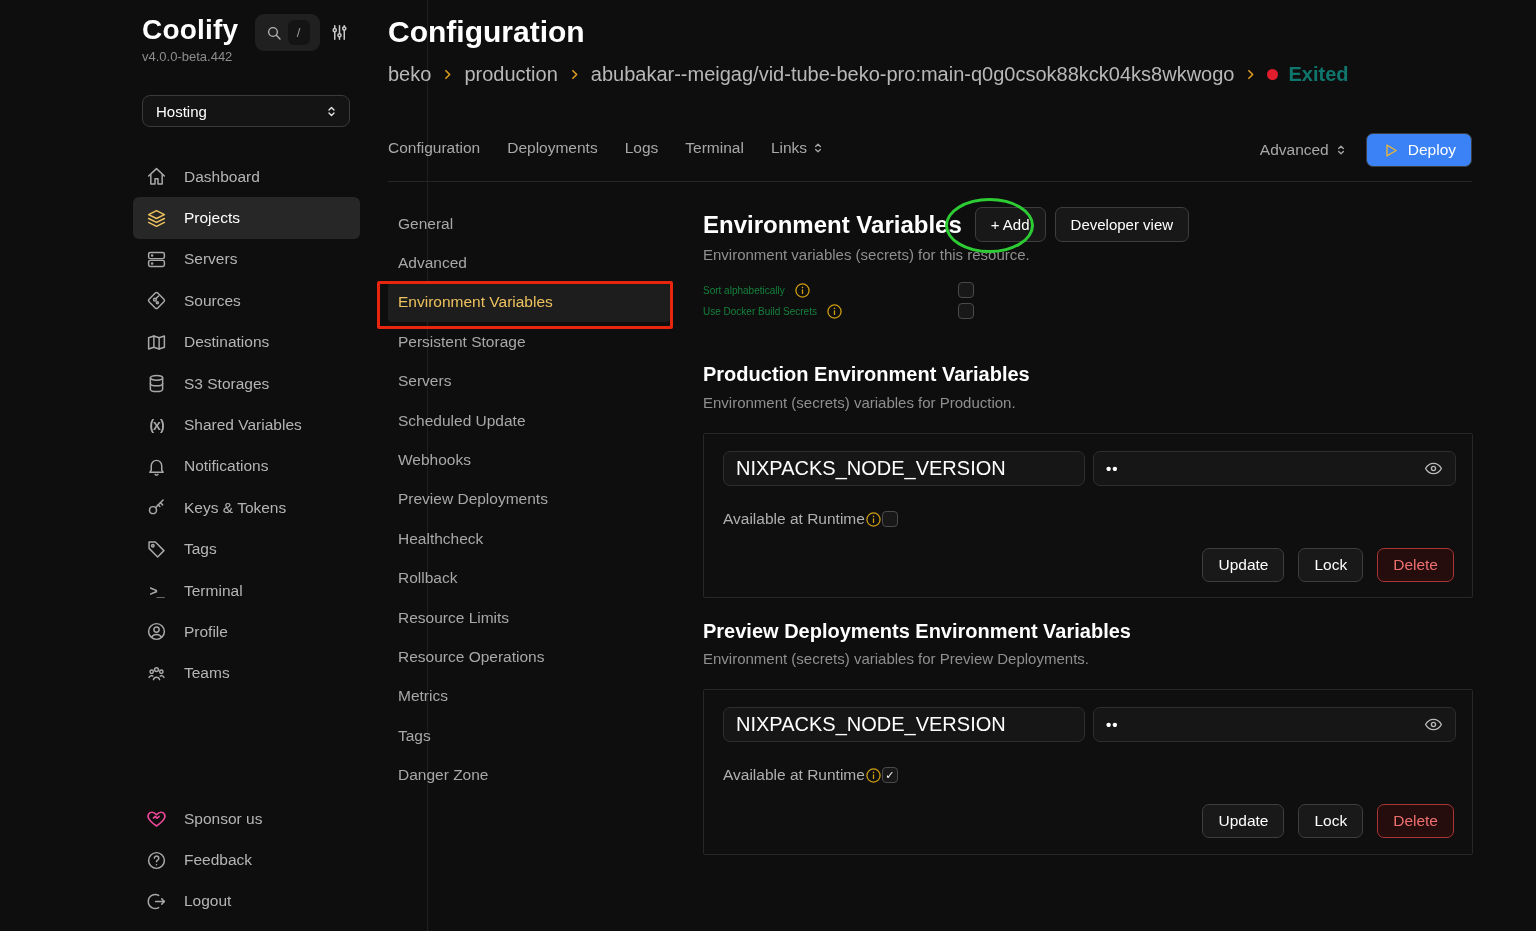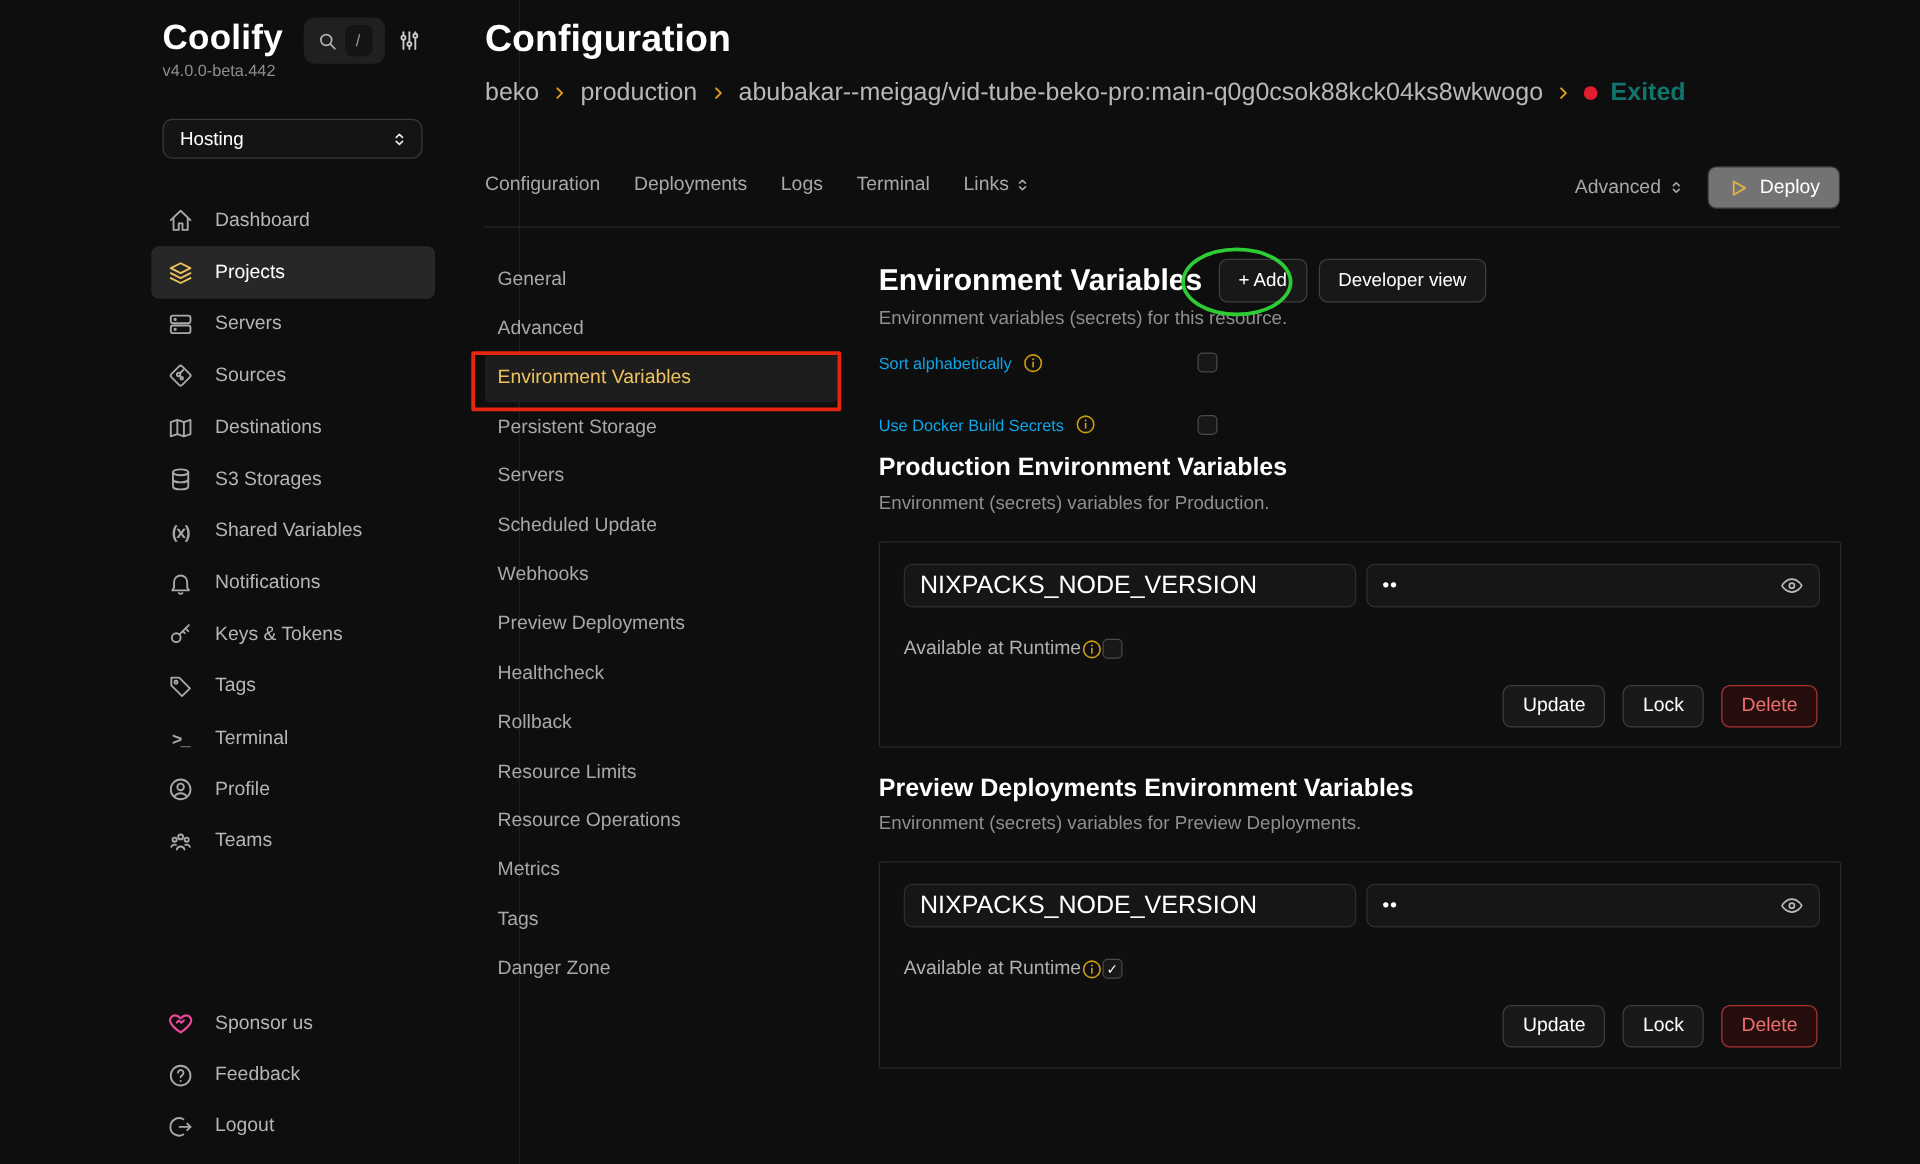--- a/index.html
+++ b/index.html
@@ -1,20 +1,20 @@
 <!DOCTYPE html>
 <html><head>
 <meta charset="utf-8">
 <style>
   * { margin:0; padding:0; box-sizing:border-box; }
   html,body { width:1536px; height:931px; background:#0e0e0e; overflow:hidden;
     font-family:"Liberation Sans", sans-serif; color:#fff; }
 
   
-  .sidebar { position:absolute; left:4px; top:0; width:412px; height:931px;
+  .sidebar { position:absolute; left:16px; top:0; width:412px; height:931px;
     border-right:1px solid #1f1f1f; background:#0e0e0e; }
   .logo { position:absolute; left:126px; top:14px; font-size:28px; font-weight:700; letter-spacing:.2px; }
   .search-pill { position:absolute; left:239px; top:14px; width:65px; height:37px;
     background:#202020; border-radius:9px; display:flex; align-items:center; justify-content:center; gap:6px; cursor:pointer; }
   .slash-key { width:22px; height:25px; background:#141414; border-radius:6px; color:#9a9a9a;
     font-size:13px; display:flex; align-items:center; justify-content:center; }
   .sliders { position:absolute; left:314px; top:23px; width:19px; height:19px; color:#c9c9c9; cursor:pointer; }
   .version { position:absolute; left:126px; top:49px; font-size:13px; color:#8d8d8d; }
   .ws-select { position:absolute; left:126px; top:95px; width:208px; height:32px; background:#141414;
     border:1px solid #3a3a3a; border-radius:8px; display:flex; align-items:center; padding:0 10px 0 13px;
@@ -37,39 +37,39 @@
   .crumb { cursor:pointer; }
   .crumb-sep { color:#dd9c1b; display:flex; }
   .status-dot { width:11px; height:11px; border-radius:50%; background:#e11d2e; }
   .status-text { color:#0f766e; font-weight:700; }
 
   
   .tabs-row { position:absolute; left:388px; top:139px; display:flex; gap:27px; font-size:15.5px; color:#a8a8a8; align-items:center; }
   .tab { cursor:pointer; display:flex; align-items:center; gap:4px; }
   .right-cluster { position:absolute; top:133px; right:64px; display:flex; align-items:center; gap:18px; }
   .advanced { color:#a8a8a8; font-size:15.5px; display:flex; align-items:center; gap:5px; cursor:pointer; }
-  .deploy-btn { height:34px; background:#737373; border:1px solid #3c3c3c; border-radius:7px;
+  .deploy-btn { height:34px; background:#3b82f6; border:1px solid #3c3c3c; border-radius:7px;
     display:flex; align-items:center; gap:9px; padding:0 15px; font-size:15.5px; color:#fff; cursor:pointer; }
   .divider { position:absolute; left:388px; top:181px; width:1084px; height:1px; background:#262626; }
 
   
   .subnav { position:absolute; left:388px; top:204px; width:282px; }
   .subnav-item { height:39.4px; display:flex; align-items:center; padding-left:10px; color:#a8a8a8;
     font-size:15.5px; border-radius:4px; cursor:pointer; }
   .subnav-item.active { background:#1d1d1d; color:#edc25e; }
 
   
   .content { position:absolute; left:703px; top:0; width:770px; height:931px; }
   .h2row { position:absolute; left:0; top:207px; display:flex; align-items:center; gap:9px; }
   .h2row h2 { font-size:24px; font-weight:700; margin-right:4px; }
   .btn { height:35px; background:#181818; border:1px solid #3e3e3e; border-radius:7px;
     color:#fff; font-size:15px; display:flex; align-items:center; padding:0 15px; cursor:pointer; }
   .desc { position:absolute; left:0; font-size:15px; color:#8f8f8f; }
   .opt-row { position:absolute; left:0; height:20px; display:flex; align-items:center; gap:9px;
-    font-size:13px; color:#0ea5e9; }
+    font-size:10px; color:#15803d; }
   .checkbox { width:16px; height:16px; background:#181818; border:1.5px solid #4a4a4a; border-radius:4px;
     display:flex; align-items:center; justify-content:center; cursor:pointer; font-size:11px; color:#fff; }
   .opt-row .checkbox { position:absolute; left:255px; }
   .h3 { position:absolute; left:0; font-size:20px; font-weight:700; }
   .info { width:17px; height:17px; color:#cf9e0e; display:inline-flex; }
   .card { position:absolute; left:0; width:770px; height:165px; border:1px solid #272727; border-radius:2px; background:#0f0f0f; }
   .tinput { position:absolute; top:17px; height:35px; background:#161616; border:1px solid #2e2e2e;
     border-radius:7px; color:#fff; font-size:20px; padding:0 12px; font-family:"Liberation Sans", sans-serif; }
   .name-input { left:19px; width:362px; }
   .value-box { position:absolute; left:389px; top:17px; width:363px; height:35px; background:#161616;
@@ -371,21 +371,21 @@
     <span>Sort alphabetically</span>
     <span class="info">
         <svg width="17" height="17" viewBox="0 0 24 24" fill="none" stroke="currentColor" stroke-width="1.8" stroke-linecap="round">
           <circle cx="12" cy="12" r="9.3"></circle>
           <path d="M12 11v5.2"></path>
           <circle cx="12" cy="7.6" r="1.1" fill="currentColor" stroke="none"></circle>
         </svg>
       </span>
     <span class="checkbox"></span>
   </div>
-  <div class="opt-row" style="top:328px;align-items:flex-end;">
+  <div class="opt-row" style="top:301px;">
     <span>Use Docker Build Secrets</span>
     <span class="info">
         <svg width="17" height="17" viewBox="0 0 24 24" fill="none" stroke="currentColor" stroke-width="1.8" stroke-linecap="round">
           <circle cx="12" cy="12" r="9.3"></circle>
           <path d="M12 11v5.2"></path>
           <circle cx="12" cy="7.6" r="1.1" fill="currentColor" stroke="none"></circle>
         </svg>
       </span>
     <span class="checkbox"></span>
   </div>

